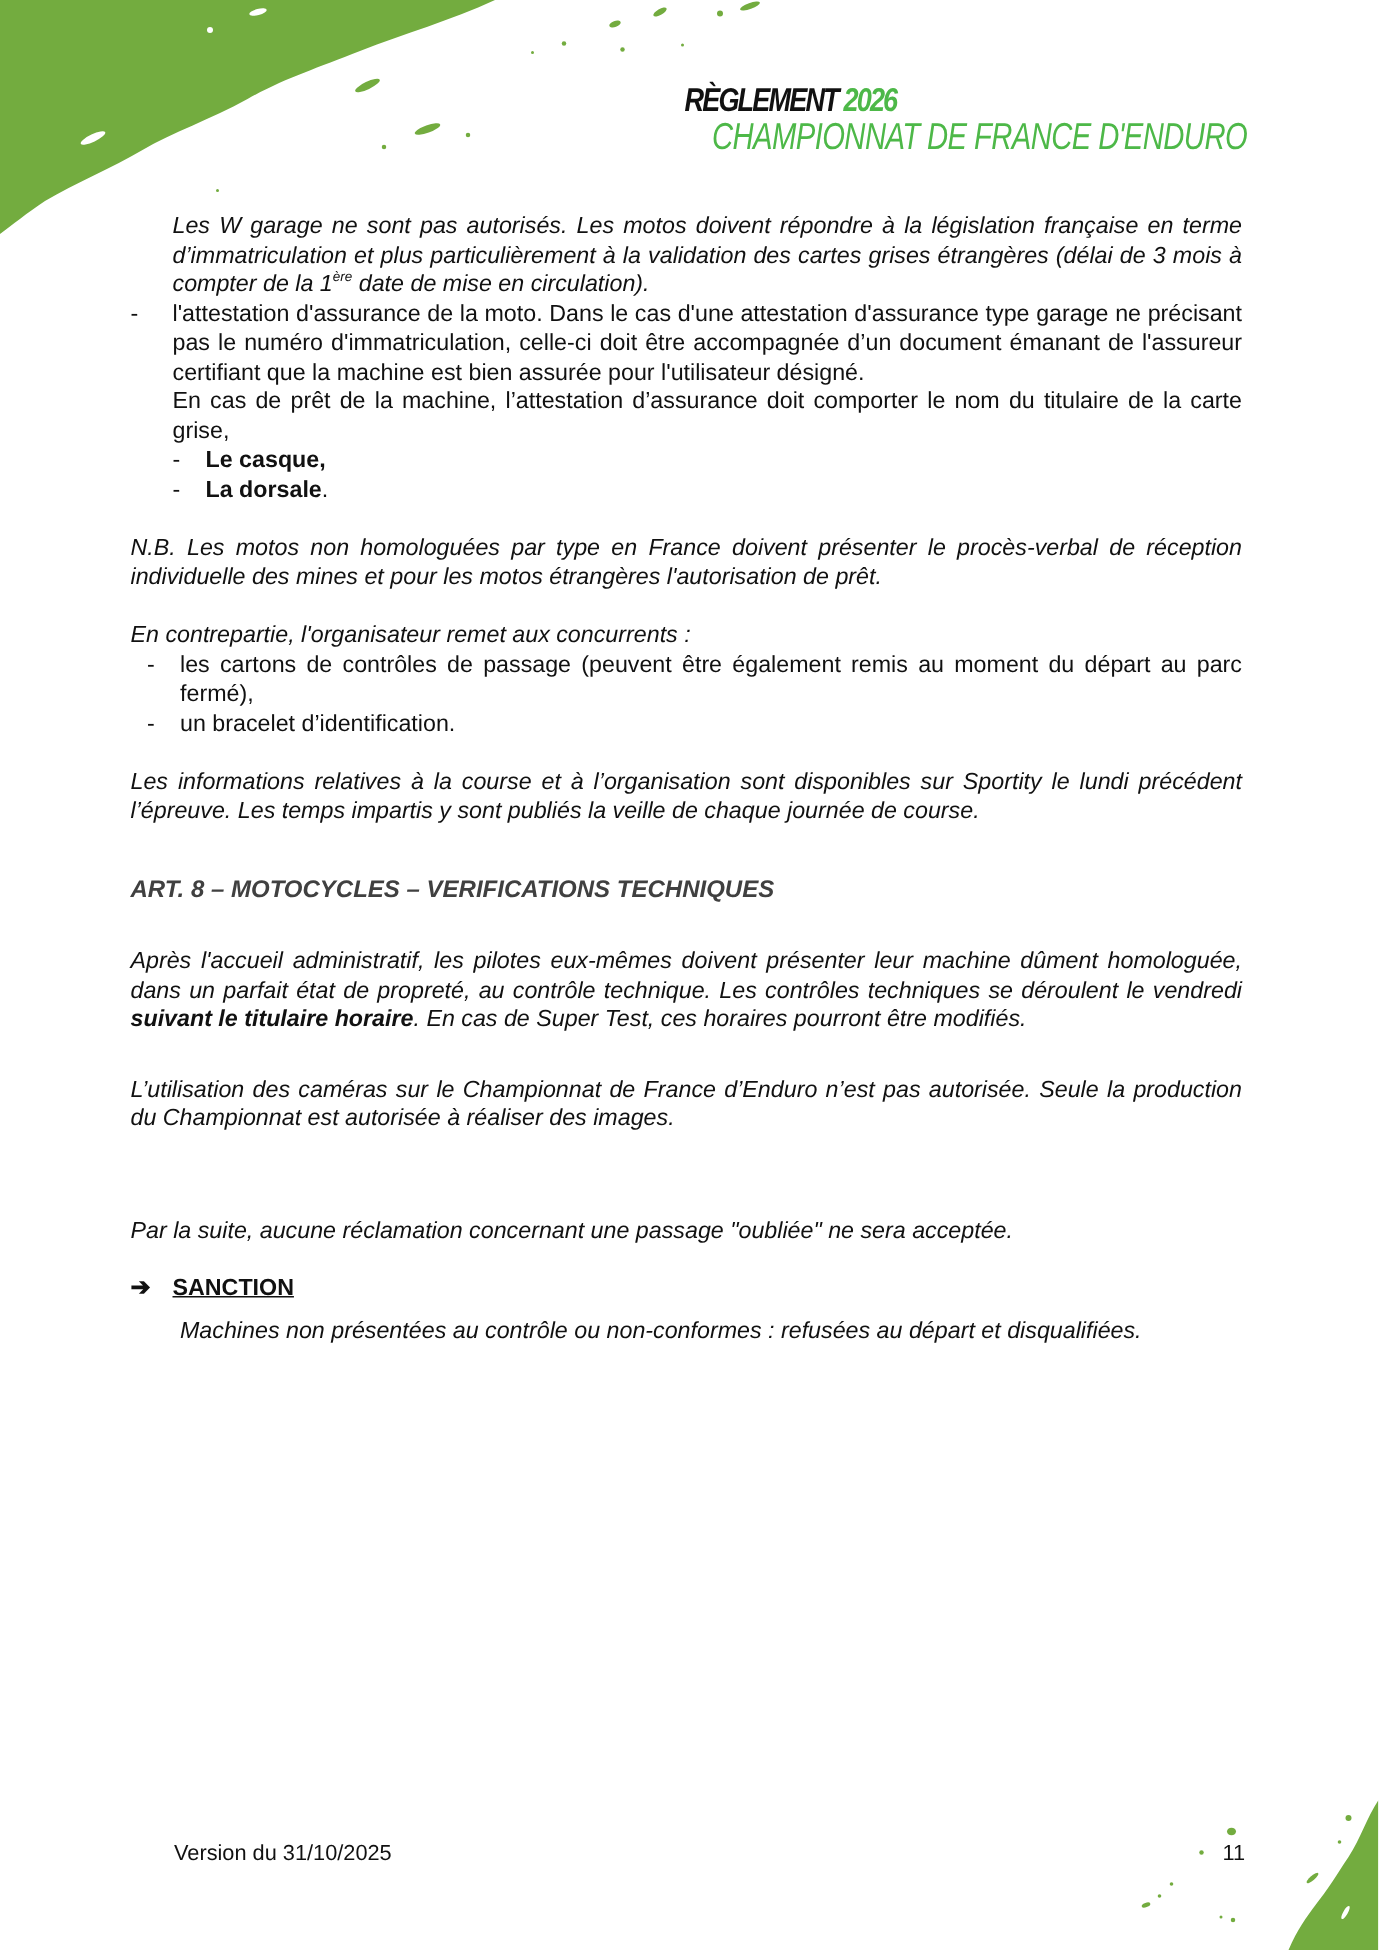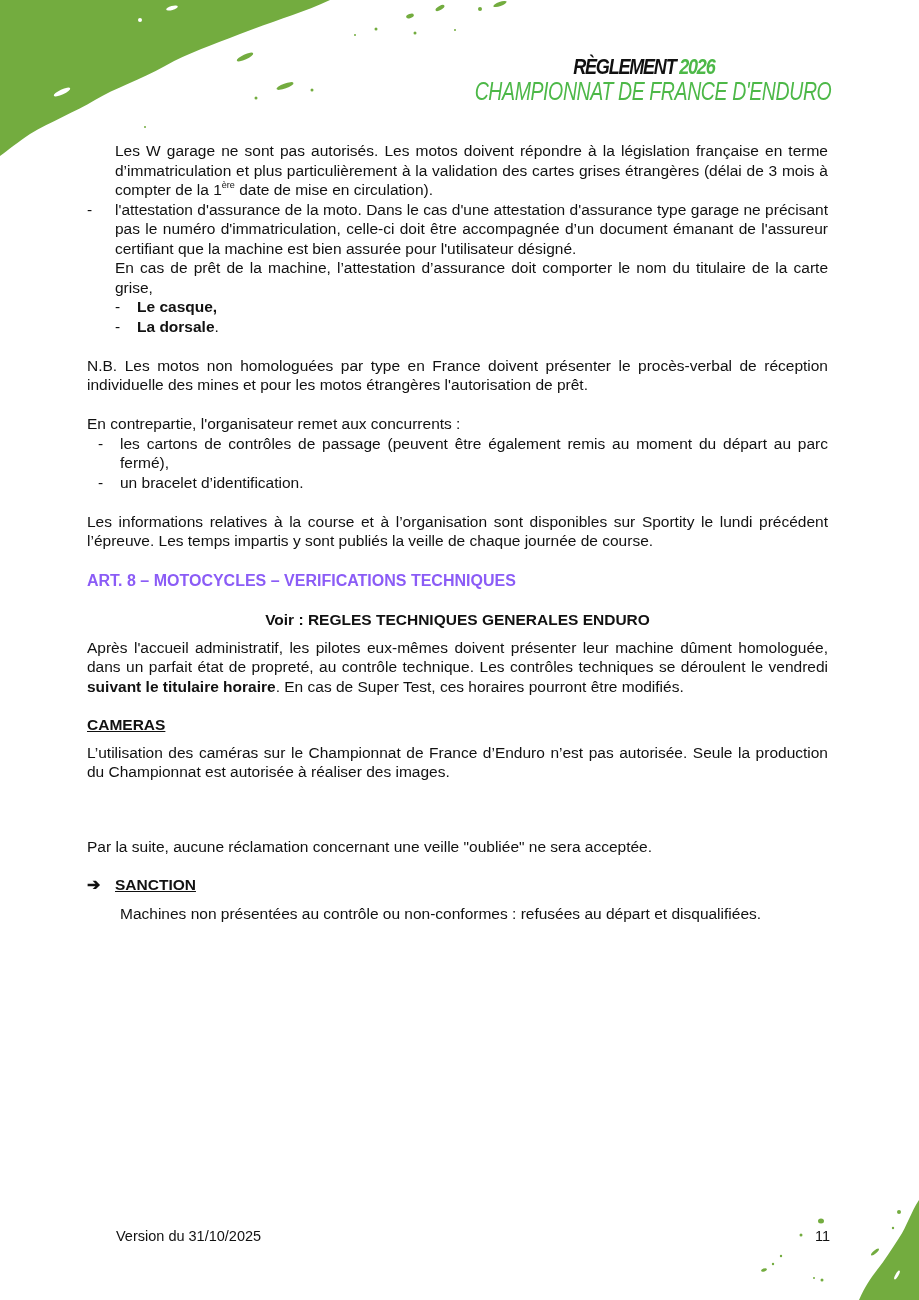--- a/index.html
+++ b/index.html
@@ -1,39 +1,39 @@
 <!DOCTYPE html>
 <html><head>
   <meta charset="utf-8">
   <style>
     html, body { margin:0; padding:0; background:#ffffff; }
     body { width:919px; height:1300px; position:relative; overflow:hidden;
       font-family:"Liberation Sans", sans-serif; color:#111; }
     .page { position:absolute; inset:0; }
     .splash-top { position:absolute; left:0; top:0; width:560px; height:170px; }
     .splash-bottom { position:absolute; right:0; bottom:0; width:180px; height:110px; }
-    .header { position:absolute; right:88px; top:56px; text-align:center; }
+    .header { position:absolute; right:88px; top:56px; text-align:left; }
     .h-line1 { font-family:"Liberation Sans", sans-serif; font-weight:bold; font-style:italic;
       font-size:22px; line-height:22px; letter-spacing:-1.5px; transform:scaleX(0.82); transform-origin:right; }
     .h-line1 .blk { color:#111; }
     .h-line1 .grn { color:#4db848; }
     .h-line2 { font-family:"Liberation Sans", sans-serif; font-style:italic; color:#4db848;
       font-size:25px; line-height:26px; letter-spacing:-0.5px; transform:scaleX(0.78); transform-origin:right; white-space:nowrap; }
     .content { position:absolute; left:87px; top:141px; width:741px; font-size:15.5px; line-height:19.5px; }
-    .p { margin:0; text-align:justify; }
+    .p { margin:0; text-align:justify;font-style:italic; }
     .indent { padding-left:28px; }
     .dash-item { position:relative; padding-left:28px; text-align:justify; }
     .dash-item .dash { position:absolute; left:0; top:0; }
     .sub-dash { position:relative; padding-left:50px; }
     .sub-dash .dash { position:absolute; left:28px; top:0; }
     .sub-dash2 { position:relative; padding-left:33px; text-align:justify; }
     .sub-dash2 .dash { position:absolute; left:11px; top:0; }
     .bold { font-weight:bold;text-align:center; }
     .gap { height:19.5px; }
-    .art-title { color:#8b5cf6; font-weight:bold; font-size:16px; }
+    .art-title { color:#404040; font-weight:bold; font-size:16px;margin-top:13px; }
     .underline { text-decoration:underline; font-weight:bold; }
     sup { font-size:9px; line-height:0; vertical-align:7px; }
     .sanction-row { display:flex; align-items:center; gap:10px; }
     .arrow { font-weight:bold; font-size:16px; width:18px; }
     .footer-left { position:absolute; left:116px; top:1228px; font-size:14.5px; }
     .footer-right { position:absolute; left:815px; top:1228px; font-size:14.5px; }
   </style>
 </head>
 <body>
 
@@ -100,33 +100,31 @@
       <span>un bracelet d’identification.</span>
     </div>
 
     <div class="gap"></div>
     <p class="p">Les informations relatives à la course et à l’organisation sont disponibles sur Sportity le lundi précédent l’épreuve. Les temps impartis y sont publiés la veille de chaque journée de course.</p>
 
     <div style="height:20px"></div>
     <p class="p art-title">ART. 8 – MOTOCYCLES – VERIFICATIONS TECHNIQUES</p>
 
     <div style="height:20px"></div>
-    <p class="p bold">Voir : REGLES TECHNIQUES GENERALES ENDURO</p>
     <div style="height:8px"></div>
     <p class="p"><span>Après l'accueil administratif, les pilotes eux-mêmes doivent présenter leur machine dûment homologuée, dans un parfait état de propreté, au contrôle technique. Les contrôles techniques se déroulent le vendredi </span><span class="bold">suivant le titulaire horaire</span><span>. En cas de Super Test, ces horaires pourront être modifiés.</span></p>
 
     <div style="height:19px"></div>
-    <p class="p underline">CAMERAS</p>
     <div style="height:8px"></div>
     <p class="p">L’utilisation des caméras sur le Championnat de France d’Enduro n’est pas autorisée. Seule la production du Championnat est autorisée à réaliser des images.</p>
     <div class="gap"></div>
 
     <div style="height:28px"></div>
     <div style="height:8px"></div>
-    <p class="p">Par la suite, aucune réclamation concernant une veille "oubliée" ne sera acceptée.</p>
+    <p class="p">Par la suite, aucune réclamation concernant une passage "oubliée" ne sera acceptée.</p>
 
     <div style="height:18px"></div>
     <div class="sanction-row">
       <span class="arrow">➔</span>
       <span class="underline">SANCTION</span>
     </div>
     <div style="height:10px"></div>
     <p class="p" style="padding-left:33px">Machines non présentées au contrôle ou non-conformes : refusées au départ et disqualifiées.</p>
   </div>
 

